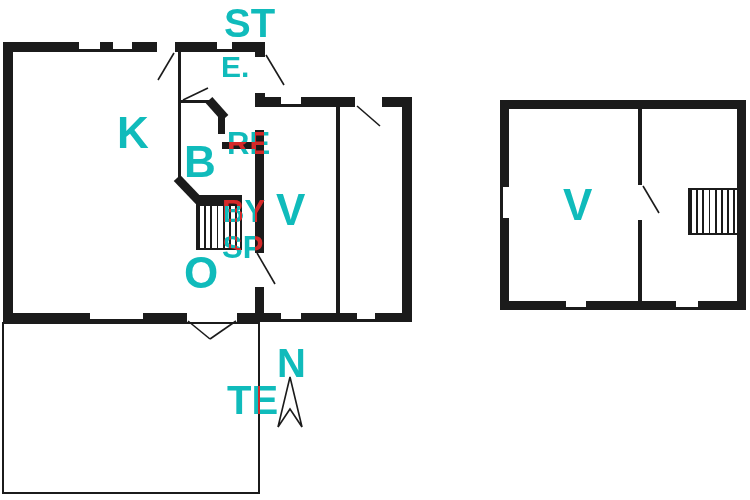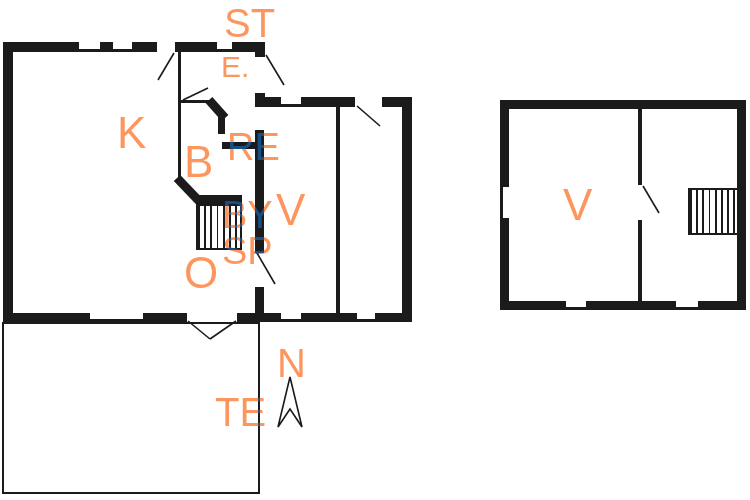--- a/index.html
+++ b/index.html
@@ -1,25 +1,25 @@
 <!DOCTYPE html>
 <html><head>
 <meta charset="utf-8">
 <style>
   html,body{margin:0;padding:0;background:#ffffff;}
   #plan{position:relative;width:750px;height:500px;background:#ffffff;overflow:hidden;
         font-family:"Liberation Sans", sans-serif;}
   .wall{position:absolute;background:#1b1b1b;}
   .gap{position:absolute;background:#ffffff;}
   .thinline{position:absolute;background:#1b1b1b;}
-  .label{position:absolute;color:#0369a1;mix-blend-mode:difference;line-height:1;
-         white-space:nowrap;font-weight:400;}
+  .label{position:absolute;color:#ef4444;mix-blend-mode:difference;line-height:1;
+         white-space:nowrap;font-weight:700;}
   .lg{font-size:44px;}
   .md{font-size:40px;}
-  .sm{font-size:38px;letter-spacing:0px;}
+  .sm{font-size:31px;letter-spacing:0px;}
   .stairs{position:absolute;border:2px solid #1b1b1b;background-color:#ffffff;
     background-image:repeating-linear-gradient(90deg,#1b1b1b 0 1.8px,transparent 1.8px 6.2px);}
   .terrace{position:absolute;border:2px solid #1b1b1b;background:#ffffff;}
   svg.overlay{position:absolute;left:0;top:0;pointer-events:none;}
 </style>
 </head>
 <body>
 
 <div id="plan">
 
@@ -91,17 +91,17 @@
 
   <div class="label md" style="left:224px;top:3px;">ST</div>
   <div class="label sm" style="left:221px;top:52px;font-size:30px;">E.</div>
   <div class="label lg" style="left:117px;top:111px;">K</div>
   <div class="label lg" style="left:184px;top:140px;">B</div>
   <div class="label sm" style="left:227px;top:128px;">RE</div>
   <div class="label sm" style="left:222px;top:196px;">BY</div>
   <div class="label sm" style="left:222px;top:232px;">SP</div>
   <div class="label lg" style="left:276px;top:188px;">V</div>
   <div class="label lg" style="left:184px;top:251px;">O</div>
-  <div class="label md" style="left:215px;top:380px;margin-top:12px;">TE</div>
+  <div class="label md" style="left:227px;top:380px;">TE</div>
   <div class="label md" style="left:277px;top:343px;">N</div>
   <div class="label lg" style="left:563px;top:183px;">V</div>
 
 </div>
 
 </body></html>

